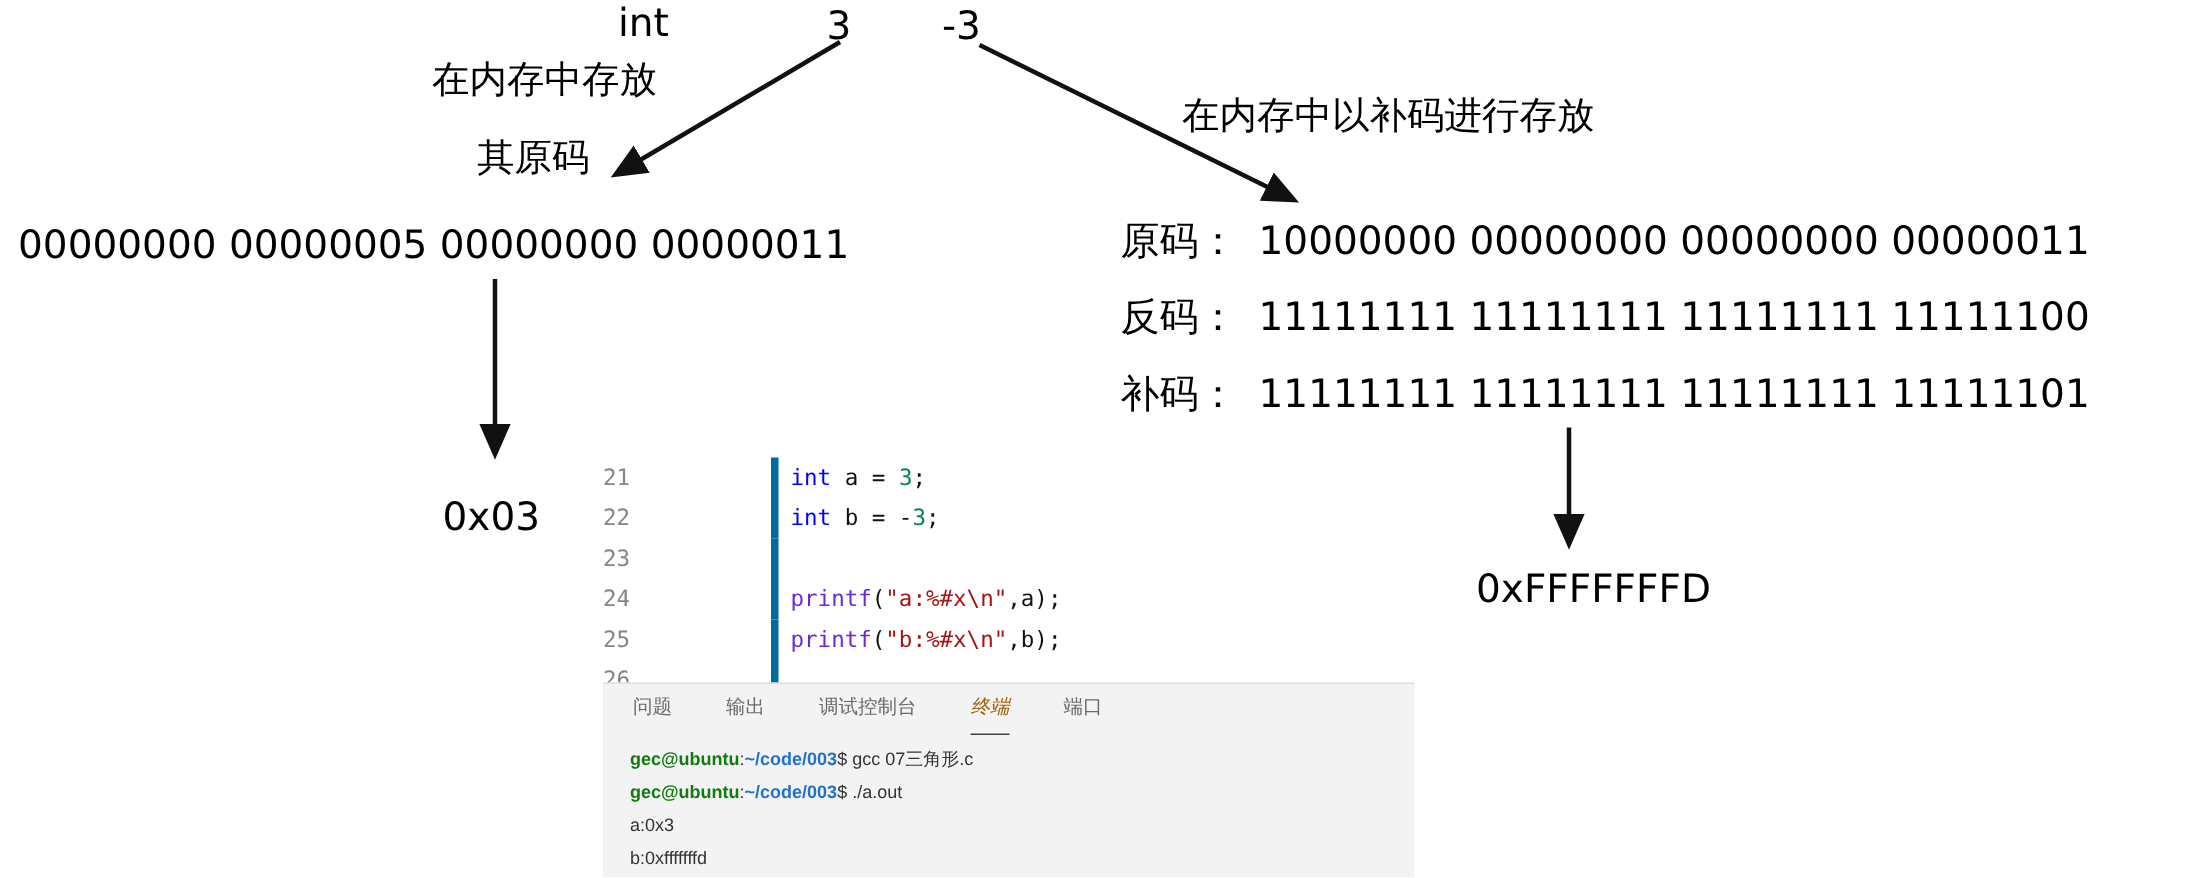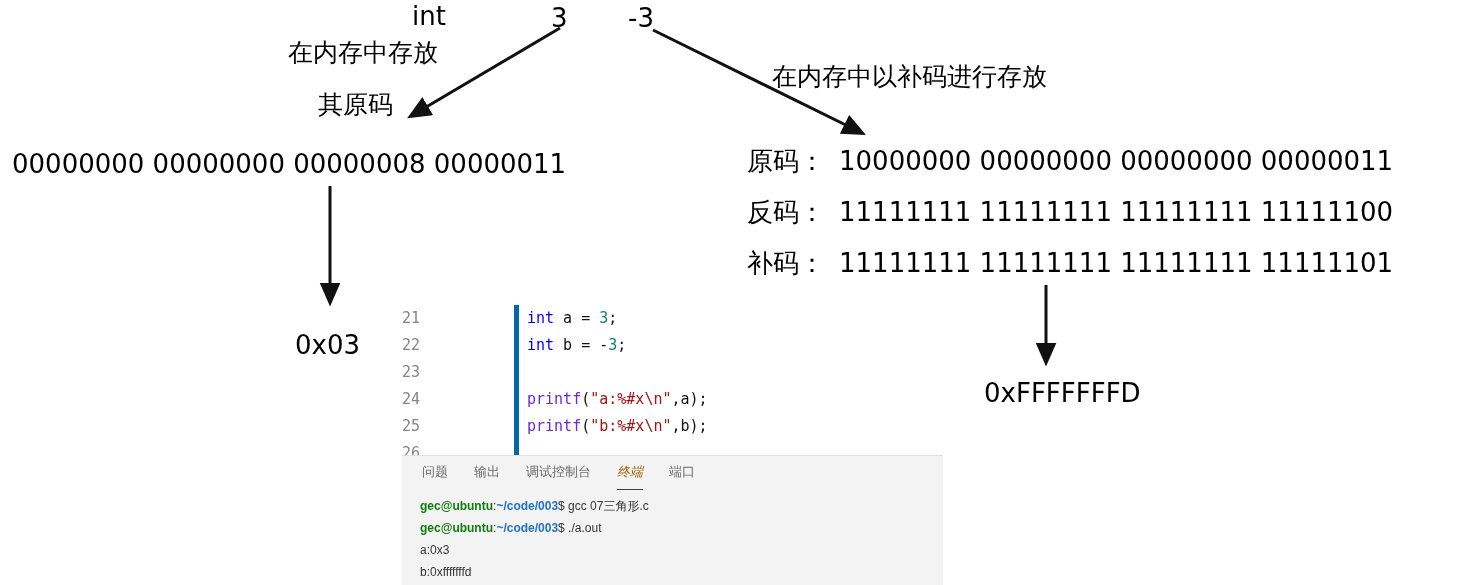--- a/index.html
+++ b/index.html
@@ -25,21 +25,21 @@
   .code{margin-left:66px;border-left:5px solid #0369a1;padding-left:8px;}
   .tok-kw{color:#0000ff;}
   .tok-plain{color:#111111;}
   .tok-num{color:#098658;}
   .tok-fn{color:#6d28d9;}
   .tok-str{color:#a31515;}
 
   
   .panel{position:absolute;left:390px;top:455px;width:541px;height:130px;background:#f3f3f3;
          border-top:1px solid #e0e0e0;z-index:2;}
-  .tabs-row{display:flex;gap:26px;align-items:center;height:33px;padding-left:20px;}
+  .tabs-row{display:flex;gap:36px;align-items:center;height:33px;padding-left:20px;}
   .term-tab{font-size:13px;color:#6b6b6b;height:33px;line-height:31px;cursor:pointer;
             font-family:"DejaVu Sans","Liberation Sans",sans-serif;}
   .term-tab.active{color:#a16207;border-bottom:1px solid #424242;font-style:italic;}
   .term-body{position:relative;padding:6px 0 0 18px;font-family:Liberation Sans, sans-serif;
              font-size:12px;}
   .term-line{line-height:22px;color:#333333;}
   .t-user{color:#107c10;font-weight:bold;}
   .t-path{color:#2472c8;font-weight:bold;}
   .t-sep{color:#333333;}
   .t-cmd{color:#333333;}
@@ -60,23 +60,23 @@
     <line x1="318" y1="186" x2="318" y2="302" stroke="#111" stroke-width="3" marker-end="url(#ah)"></line>
     <line x1="1034" y1="285" x2="1034" y2="362" stroke="#111" stroke-width="3" marker-end="url(#ah)"></line>
   </svg>
 
   <div class="abs big" style="left:400px;top:0px;">int</div>
   <div class="abs big" style="left:539px;top:2px;">3</div>
   <div class="abs big" style="left:616px;top:2px;">-3</div>
 
   <div class="abs note" style="left:276px;top:38px;">在内存中存放</div>
   <div class="abs note" style="left:306px;top:90px;">其原码</div>
-  <div class="abs note" style="left:760px;top:62px;">在内存中以补码进行存放</div>
+  <div class="abs note" style="left:776px;top:62px;">在内存中以补码进行存放</div>
 
-  <div class="abs big" style="left:0px;top:148px;font-size:26px;">00000000 00000000 00000008 00000011</div>
+  <div class="abs big" style="left:0px;top:148px;font-size:26px;">00000000 00000005 00000000 00000011</div>
 
   <div class="abs" style="left:735px;top:144px;">
       <div class="bits-row">
         <span class="row-label">原码：</span>
         <span>10000000 00000000 00000000 00000011</span>
       </div>
       <div class="bits-row">
         <span class="row-label">反码：</span>
         <span>11111111 11111111 11111111 11111100</span>
       </div>

